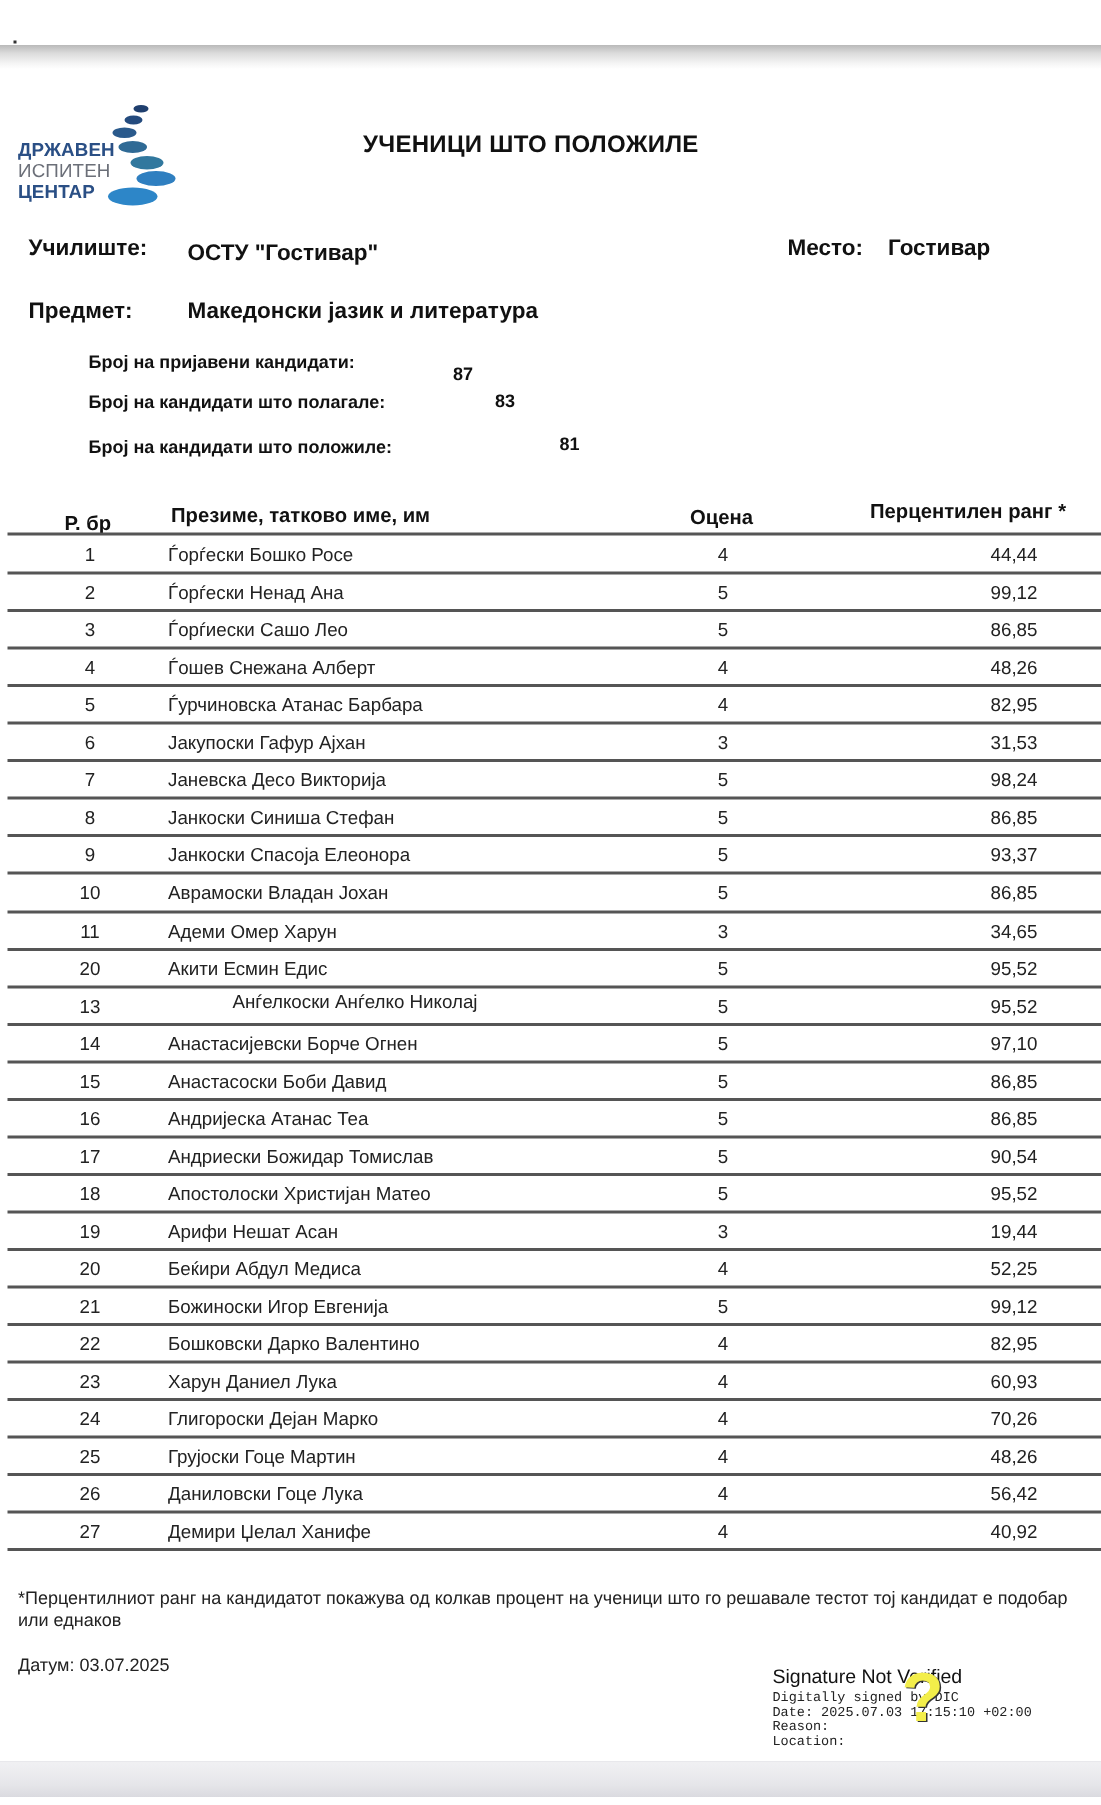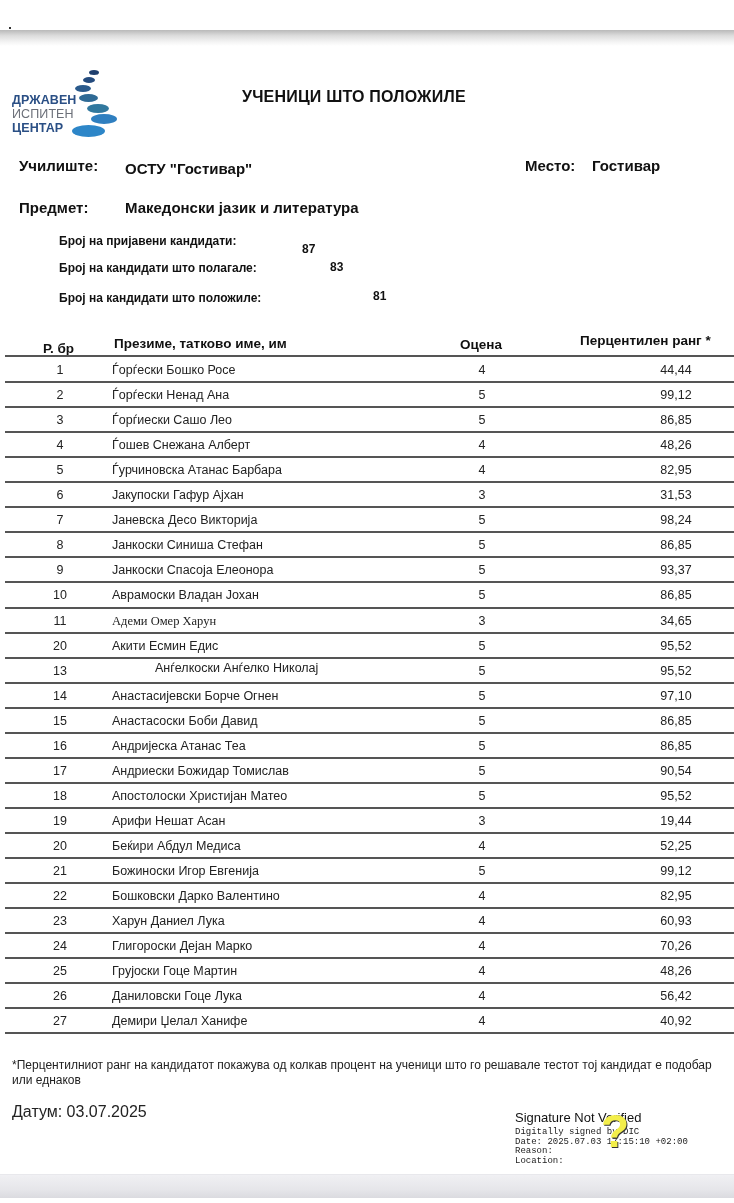--- a/index.html
+++ b/index.html
@@ -41,21 +41,21 @@
   
   .th { position: absolute; top: 336px; font-size: 13.5px; font-weight: bold; }
   .hline { position: absolute; left: 5px; width: 729px; height: 2px; background: #555; }
   .cell { position: absolute; font-size: 12.5px; color: #222; }
   .c-no { width: 40px; text-align: center; left: 40px; }
   .c-name { left: 112px; }
   .c-grade { width: 30px; text-align: center; left: 467px; }
   .c-rank { width: 80px; text-align: center; left: 636px; }
 
   .footnote { position: absolute; left: 12px; top: 1058px; width: 700px; font-size: 12px; line-height: 15px; color: #222; }
-  .date { position: absolute; left: 12px; top: 1103px; font-size: 16px; color: #222; }
+  .date { position: absolute; left: 12px; top: 1103px; font-size: 12px; color: #222; }
 
   .sig { position: absolute; left: 515px; top: 1110px; }
   .sig .t { font-size: 13px; color: #111; white-space: nowrap; }
   .sig .s { font-size: 9px; line-height: 9.5px; color: #222; white-space: nowrap; font-family: Liberation Mono, monospace; }
   .qmark {
     position: absolute; left: 601px; top: 1106px; font-size: 46px; font-weight: bold; color: #f3ee4a;
     text-shadow: 1px 1px 0 #333; line-height: 50px; font-family: "Liberation Sans", sans-serif;
   }
 </style>
 </head>
@@ -148,21 +148,21 @@
     <div class="cell c-name" style="top: 563.4px;">Јанкоски Спасоја Елеонора</div>
     <div class="cell c-grade" style="top: 563.4px;">5</div>
     <div class="cell c-rank" style="top: 563.4px;">93,37</div>
     <div class="hline" style="top: 581.45px;"></div>
     <div class="cell c-no" style="top: 588.45px;">10</div>
     <div class="cell c-name" style="top: 588.45px;">Аврамоски Владан Јохан</div>
     <div class="cell c-grade" style="top: 588.45px;">5</div>
     <div class="cell c-rank" style="top: 588.45px;">86,85</div>
     <div class="hline" style="top: 606.5px;"></div>
     <div class="cell c-no" style="top: 613.5px;">11</div>
-    <div class="cell c-name" style="top: 613.5px; font-family: Liberation Serif, serif;">Адеми Омер Харун</div>
+    <div class="cell c-name" style="top: 613.5px;">Адеми Омер Харун</div>
     <div class="cell c-grade" style="top: 613.5px;">3</div>
     <div class="cell c-rank" style="top: 613.5px;">34,65</div>
     <div class="hline" style="top: 631.55px;"></div>
     <div class="cell c-no" style="top: 638.55px;">20</div>
     <div class="cell c-name" style="top: 638.55px;">Акити Есмин Едис</div>
     <div class="cell c-grade" style="top: 638.55px;">5</div>
     <div class="cell c-rank" style="top: 638.55px;">95,52</div>
     <div class="hline" style="top: 656.6px;"></div>
     <div class="cell c-no" style="top: 663.6px;">13</div>
     <div class="cell c-name" style="top: 661px; margin-left: 43px;">Анѓелкоски Анѓелко Николај</div>

